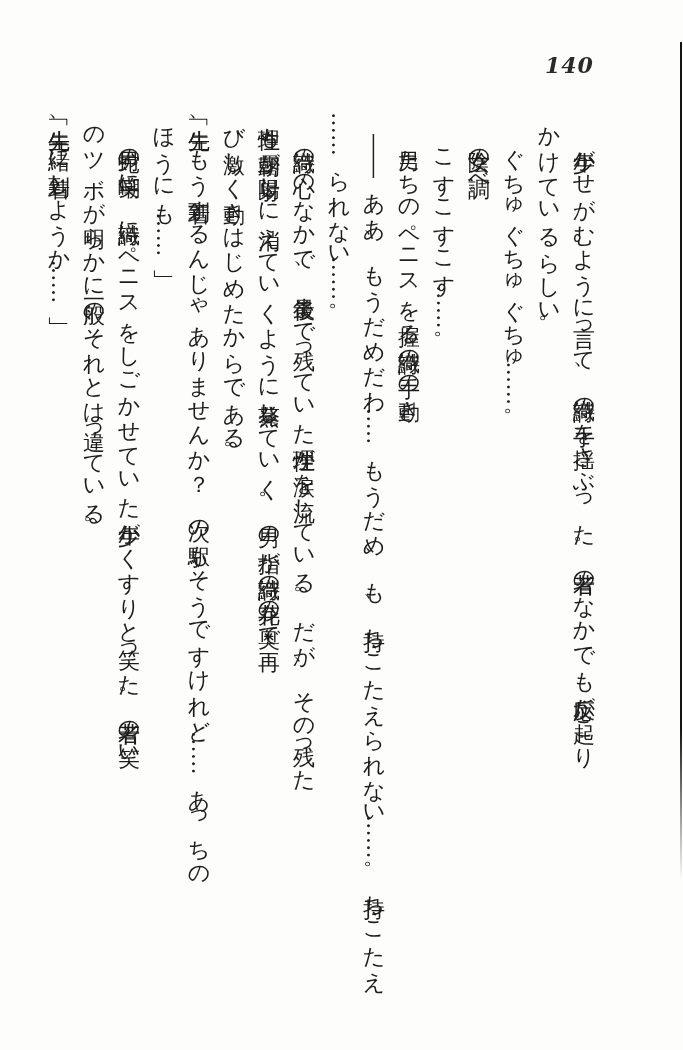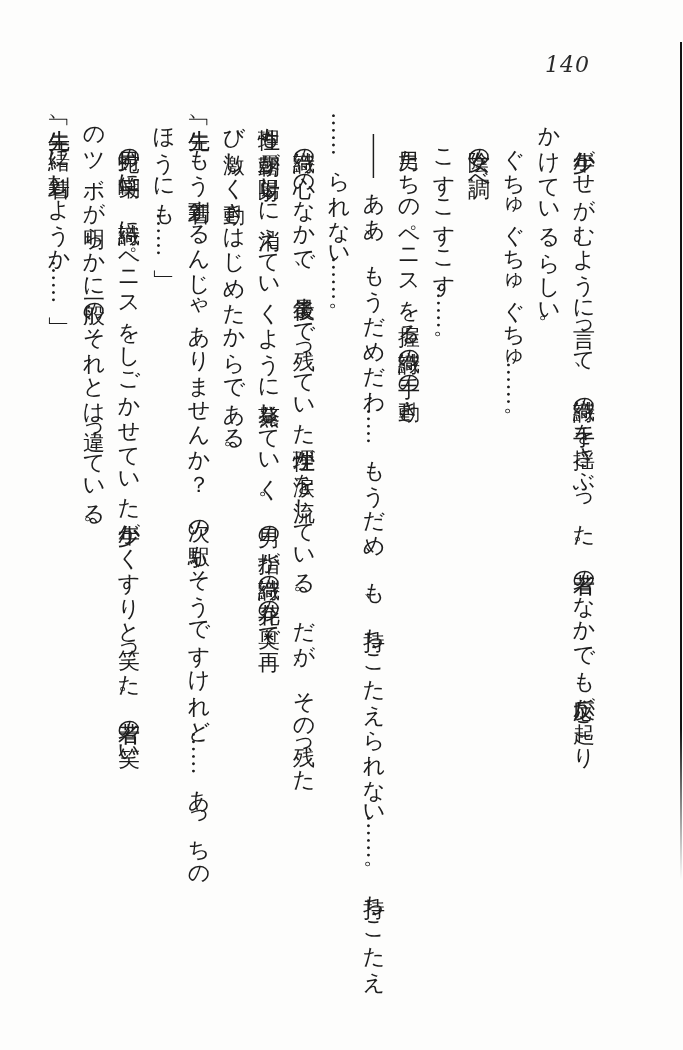--- a/index.html
+++ b/index.html
@@ -15,20 +15,21 @@
     font-family: "DejaVu Serif", "Liberation Serif", serif;
   }
   .page-number {
     position: absolute;
     top: 52px;
     left: 545px;
     font-size: 22px;
     font-style: italic;
     color: #2a2a2a;
     letter-spacing: 1px;
+    font-weight: bold;
   }
   .right-rule {
     position: absolute;
     top: 42px;
     right: 1px;
     width: 2px;
     height: 838px;
     background: linear-gradient(to bottom, #141414 0%, #141414 82%, rgba(20,20,20,0) 100%);
   }
   .text-block {

